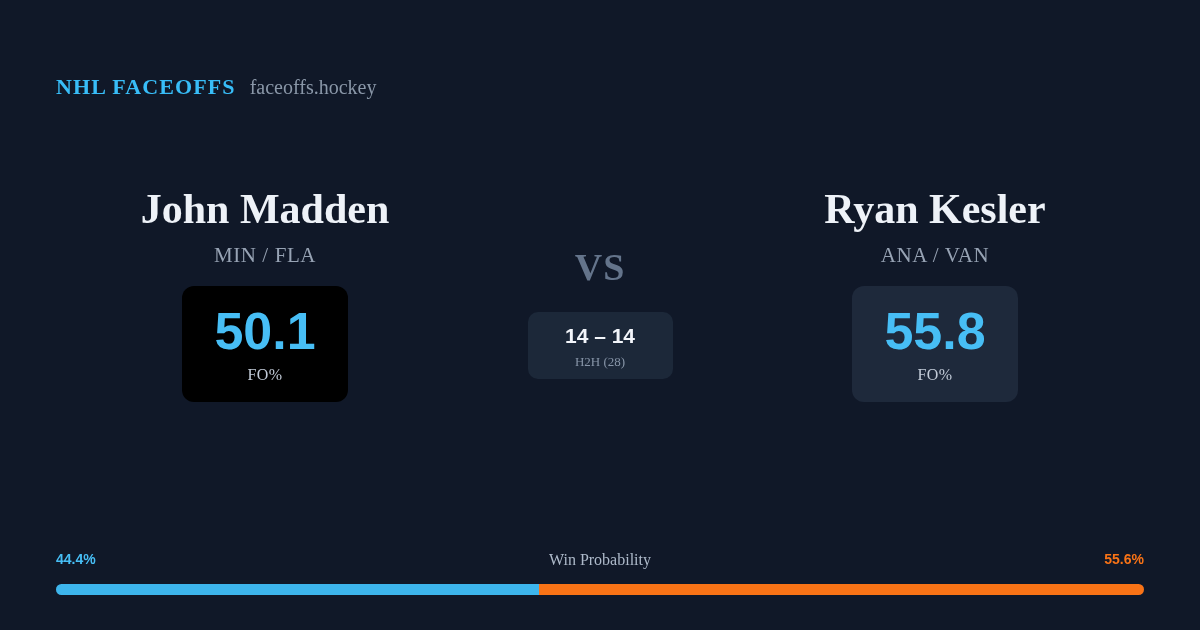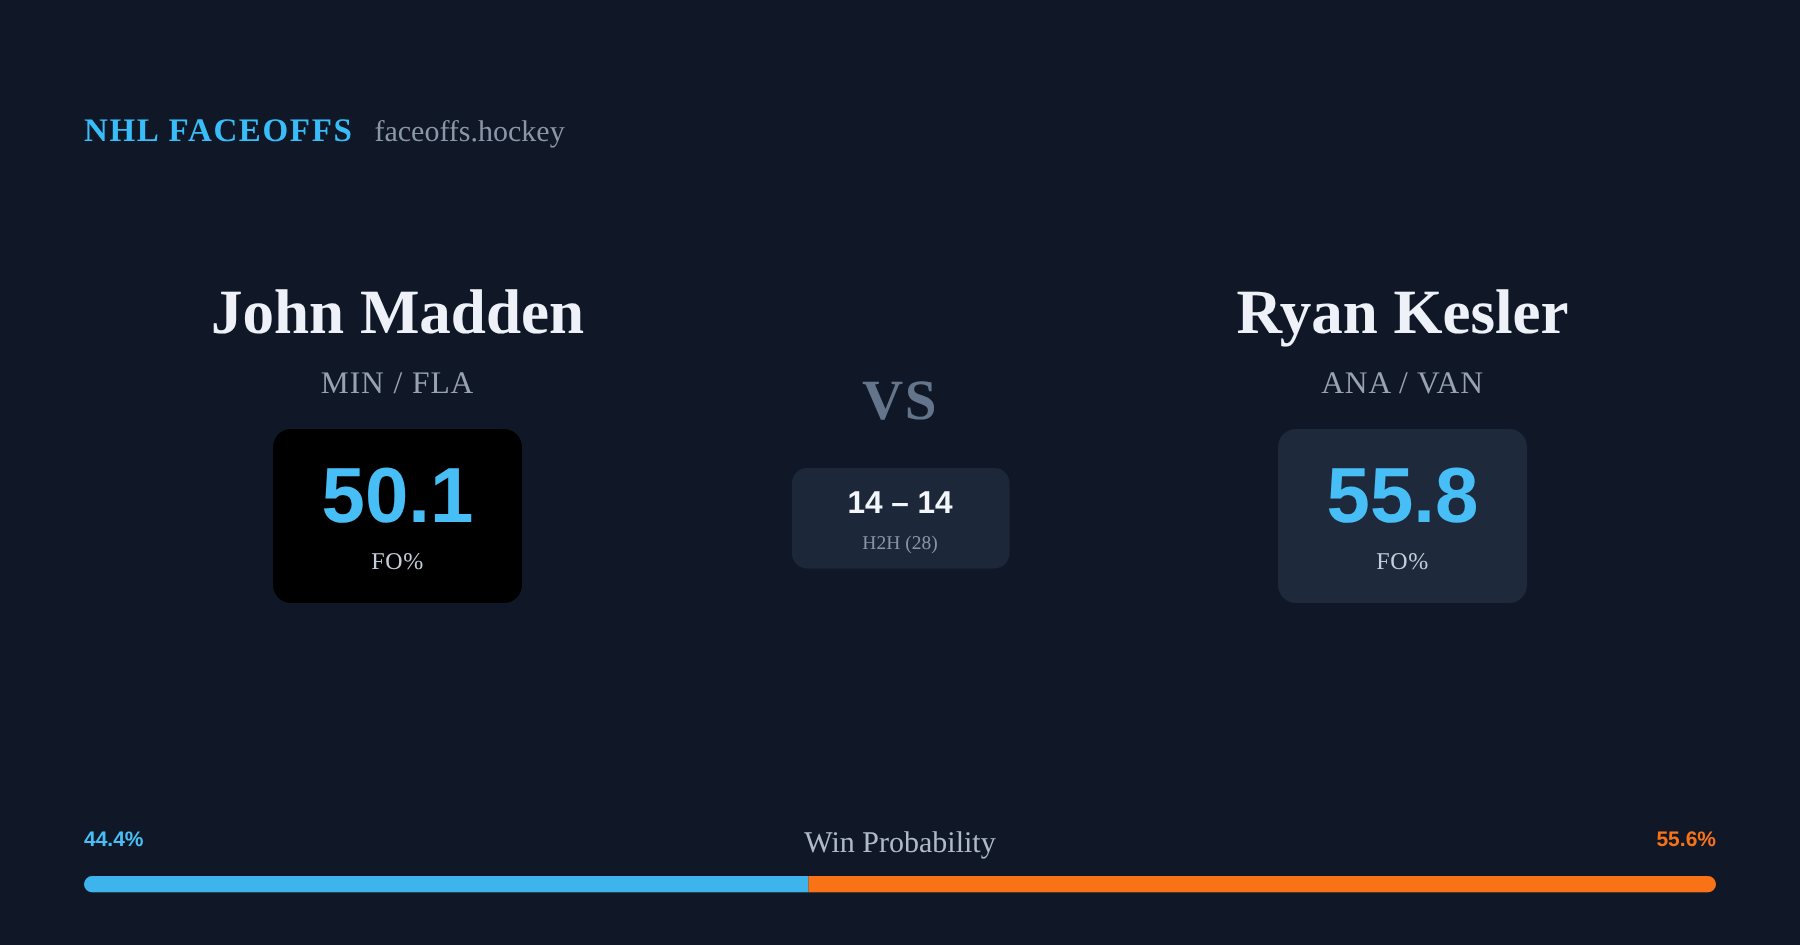--- a/index.html
+++ b/index.html
@@ -157,21 +157,21 @@
     margin-top: 12px;
   }
   .wp-left {
     font-size: 14px;
     font-weight: bold;
     color: #47BEF5;
     line-height: 1;
   }
   .wp-title {
     font-family: "Liberation Serif", serif;
-    font-size: 20px;
+    font-size: 16px;
     color: #AEBACA;
     line-height: 1;
   }
   .wp-right {
     font-size: 14px;
     font-weight: bold;
     color: #F97316;
     line-height: 1;
   }
   .wp-bar {

